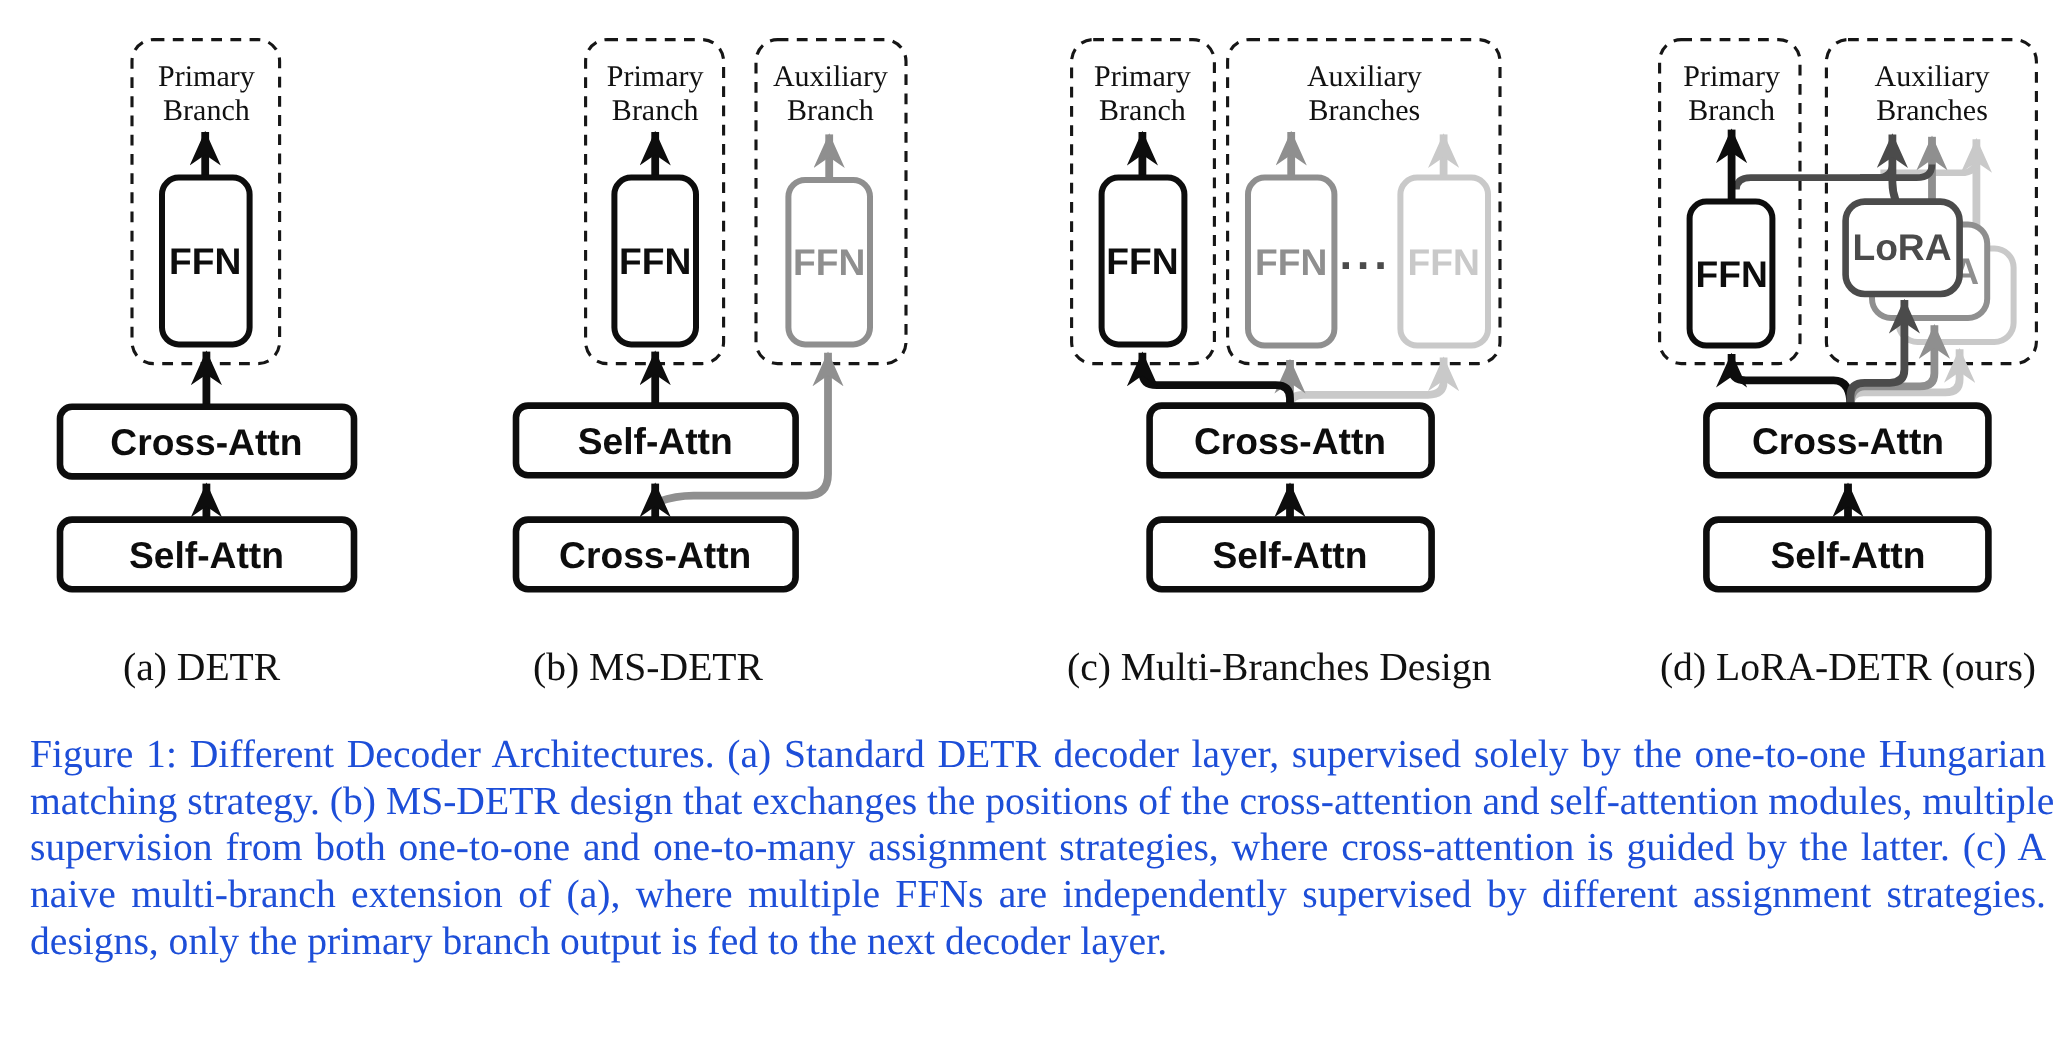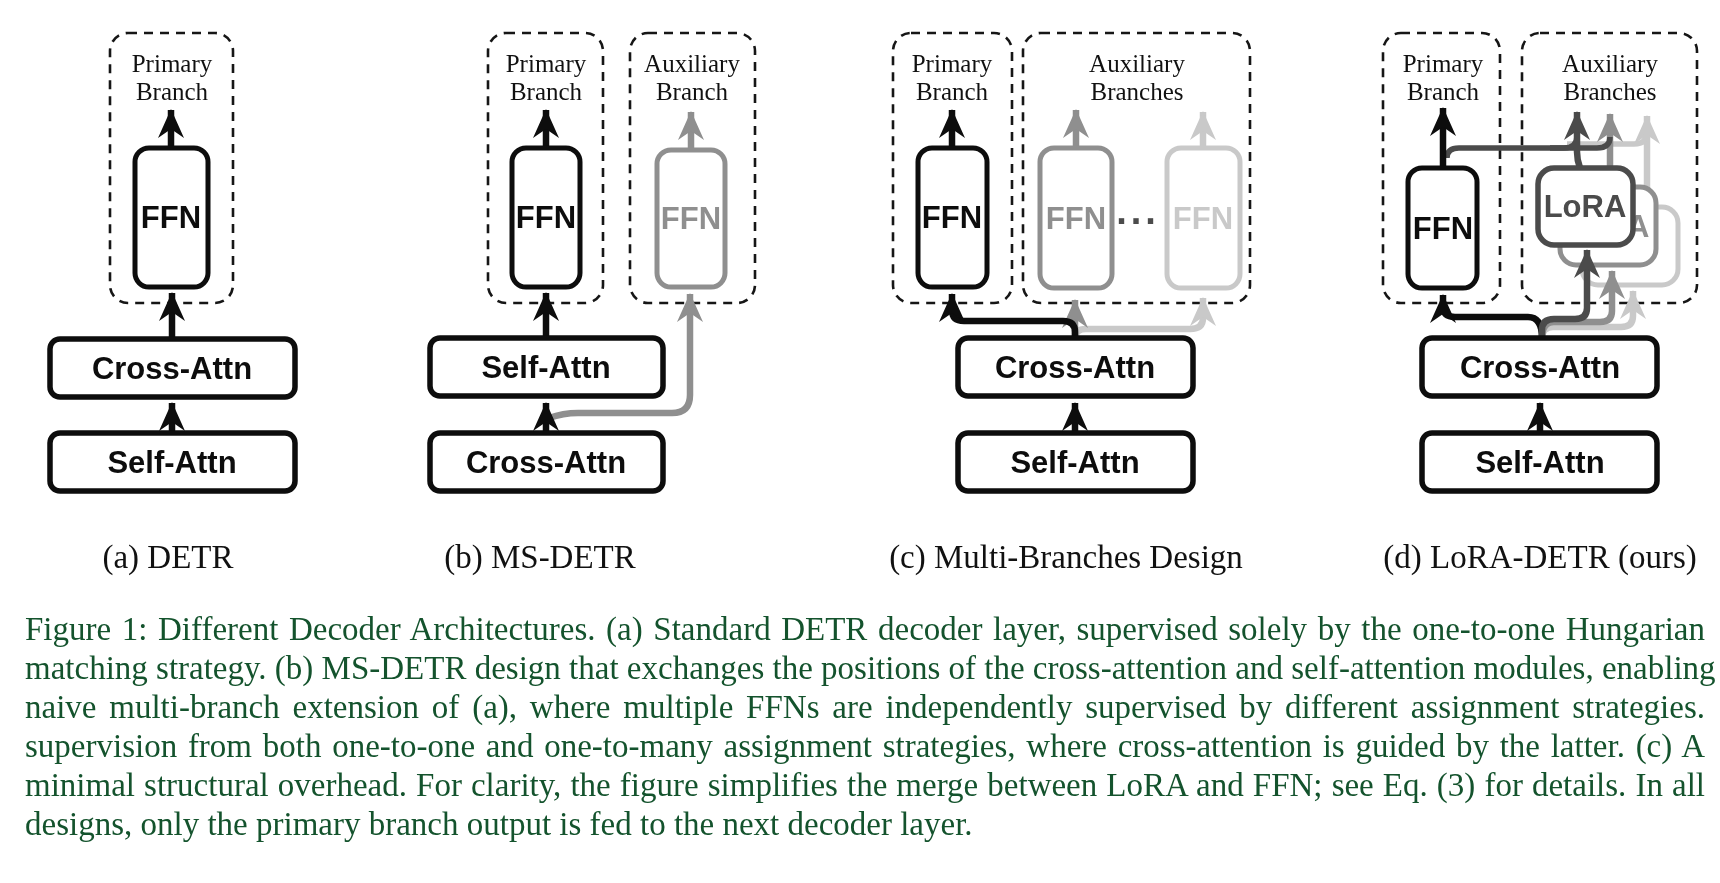--- a/index.html
+++ b/index.html
@@ -25,21 +25,21 @@
   .stem.black{stroke:#0d0d0d;}
   .stem.dark{stroke:#4b4b4b;}
   .stem.med{stroke:#8f8f8f;}
   .stem.light{stroke:#c9c9c9;}
   .conn{fill:none;stroke-width:5.5;}
   .conn.dark{stroke:#4b4b4b;}
   .conn.light{stroke:#c9c9c9;}
   .subcaption{position:absolute;top:539px;width:500px;text-align:center;
               font-size:33px;color:#111111;}
   .caption-block{position:absolute;left:25px;top:610px;width:1680px;
-                 font-size:33px;line-height:39px;color:#14532d;}
+                 font-size:33px;line-height:39px;color:#1d4ed8;}
   .cap-line{height:39px;white-space:nowrap;text-align:justify;text-align-last:justify;}
   .cap-line.last{text-align:center;text-align-last:left;}
 </style>
 </head>
 <body>
 
 <svg width="1720" height="530" viewBox="0 0 1720 530">
   <defs>
     <marker id="mk-black" viewBox="0 0 30 26" markerWidth="30" markerHeight="26" refX="28" refY="13" orient="auto" markerUnits="userSpaceOnUse">
       <path d="M0,0 L29,13 L0,26 L9,13 Z" fill="#0d0d0d"></path>
@@ -157,18 +157,17 @@
   </g>
 </svg>
 
 <div class="subcaption" style="left:-82px">(a) DETR</div>
 <div class="subcaption" style="left:290px">(b) MS-DETR</div>
 <div class="subcaption" style="left:816px">(c) Multi-Branches Design</div>
 <div class="subcaption" style="left:1290px">(d) LoRA-DETR (ours)</div>
 
 <div class="caption-block">
   <div class="cap-line">Figure 1: Different Decoder Architectures. (a) Standard DETR decoder layer, supervised solely by the one-to-one Hungarian</div>
-  <div class="cap-line">matching strategy. (b) MS-DETR design that exchanges the positions of the cross-attention and self-attention modules, enabling</div>
+  <div class="cap-line">matching strategy. (b) MS-DETR design that exchanges the positions of the cross-attention and self-attention modules, multiple</div>
+  <div class="cap-line">supervision from both one-to-one and one-to-many assignment strategies, where cross-attention is guided by the latter. (c) A</div>
   <div class="cap-line">naive multi-branch extension of (a), where multiple FFNs are independently supervised by different assignment strategies.</div>
-  <div class="cap-line">supervision from both one-to-one and one-to-many assignment strategies, where cross-attention is guided by the latter. (c) A</div>
-  <div class="cap-line">minimal structural overhead. For clarity, the figure simplifies the merge between LoRA and FFN; see Eq. (3) for details. In all</div>
   <div class="cap-line last">designs, only the primary branch output is fed to the next decoder layer.</div>
 </div>
 
 </body></html>

